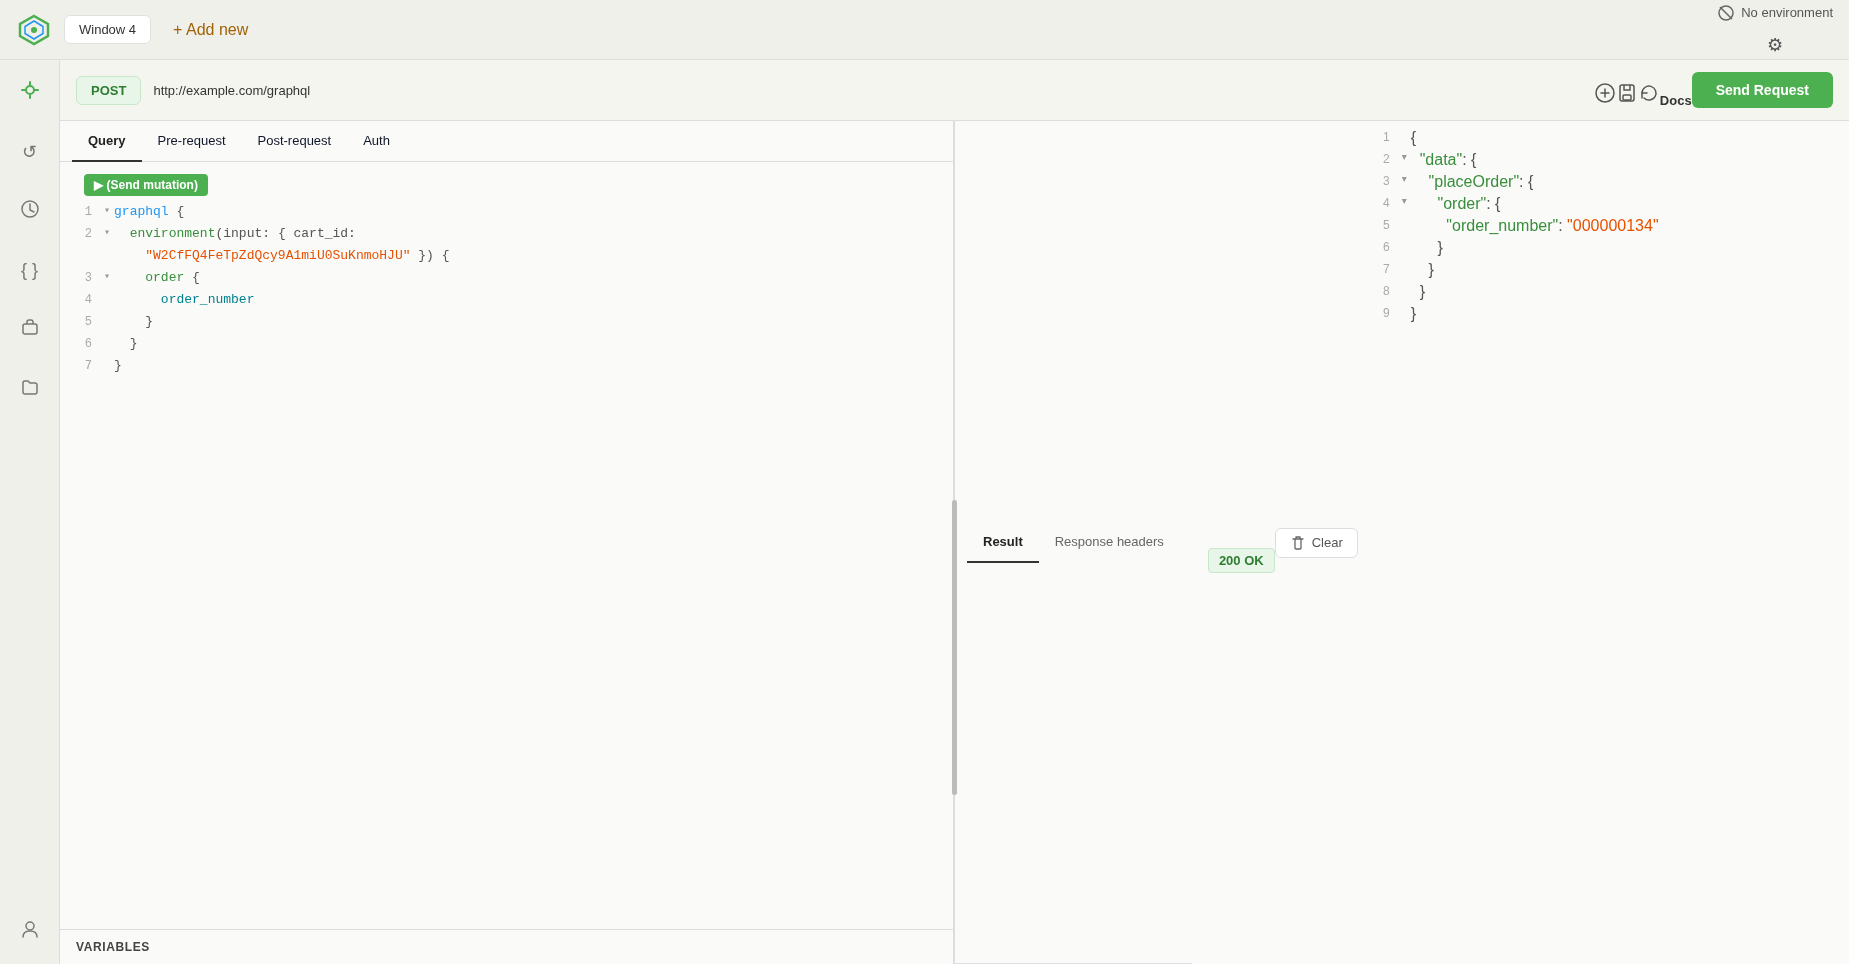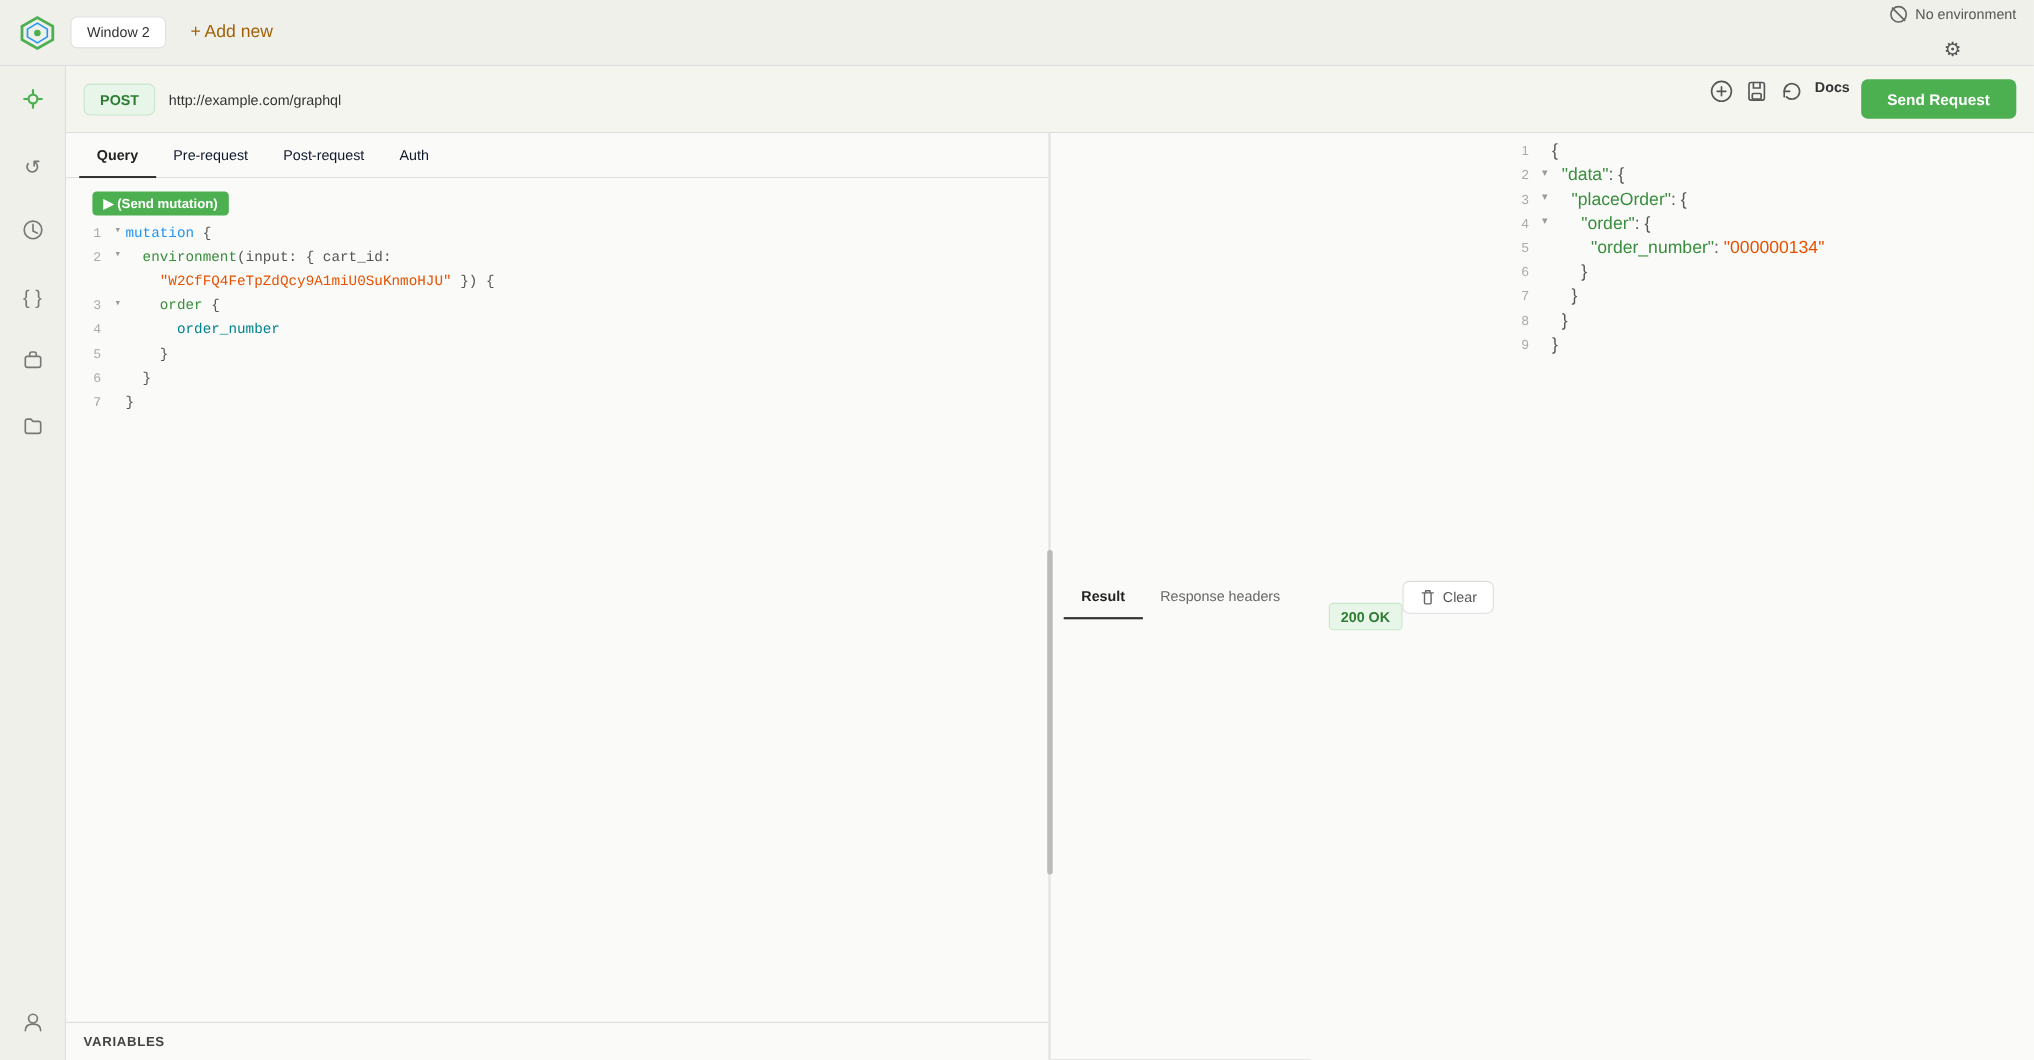--- a/index.html
+++ b/index.html
@@ -42,21 +42,21 @@
       display: flex; align-items: center; gap: 12px;
       padding: 12px 16px; background: #f5f5f0; border-bottom: 1px solid #ddd;
     }
     .method-badge {
       background: #e8f5e9; color: #2e7d32; font-size: 13px; font-weight: 700;
       padding: 6px 14px; border-radius: 6px; border: 1px solid #c8e6c9;
     }
     .url-input {
       flex: 1; font-size: 13px; color: #333; background: transparent; border: none; outline: none;
     }
-    .url-actions { display: flex; align-items: flex-start; gap: 10px; }
+    .url-actions { display: flex; align-items: flex-end; gap: 0; }
     .docs-link { font-size: 13px; font-weight: 600; color: #333; cursor: pointer; }
     .send-btn {
       background: #4CAF50; color: white; border: none; border-radius: 6px;
       padding: 10px 24px; font-size: 14px; font-weight: 600; cursor: pointer;
     }
 
     
     .editor-area { display: flex; flex: 1; overflow: hidden; }
 
     
@@ -144,21 +144,21 @@
 <body>
 
 <div class="top-bar">
   <div class="top-bar-left">
 
     <svg width="36" height="36" viewBox="0 0 36 36">
       <polygon points="18,4 32,12 32,24 18,32 4,24 4,12" fill="none" stroke="#4CAF50" stroke-width="2.5"></polygon>
       <polygon points="18,9 27,14.5 27,21.5 18,27 9,21.5 9,14.5" fill="none" stroke="#2196F3" stroke-width="1.5"></polygon>
       <circle cx="18" cy="18" r="3" fill="#4CAF50"></circle>
     </svg>
-    <div class="window-tab">Window 2</div>
+    <div class="window-tab">Window 4</div>
     <div class="add-new">+ Add new</div>
   </div>
   <div class="top-bar-right">
     <div class="no-environment">
       <svg width="18" height="18" viewBox="0 0 18 18" fill="none">
         <circle cx="9" cy="9" r="7" stroke="#666" stroke-width="1.5"></circle>
         <line x1="3" y1="3" x2="15" y2="15" stroke="#666" stroke-width="1.5"></line>
       </svg>
       <span>No environment</span>
     </div>
@@ -243,21 +243,21 @@
         </div>
 
         <div class="code-editor">
           <div class="code-editor-inner">
             <button class="send-mutation-btn">▶ (Send mutation)</button>
 
             
             <div class="code-line">
               <span class="line-num">1</span>
               <span class="collapse-arrow">▾</span>
-              <span class="code-content"><span class="kw-blue">mutation</span> <span class="punct">{</span></span>
+              <span class="code-content"><span class="kw-blue">graphql</span> <span class="punct">{</span></span>
             </div>
             
             <div class="code-line">
               <span class="line-num">2</span>
               <span class="collapse-arrow">▾</span>
               <span class="code-content">  <span class="kw-green">environment</span><span class="punct">(input: { cart_id:</span></span>
             </div>
             
             <div class="code-line">
               <span class="line-num"></span>

